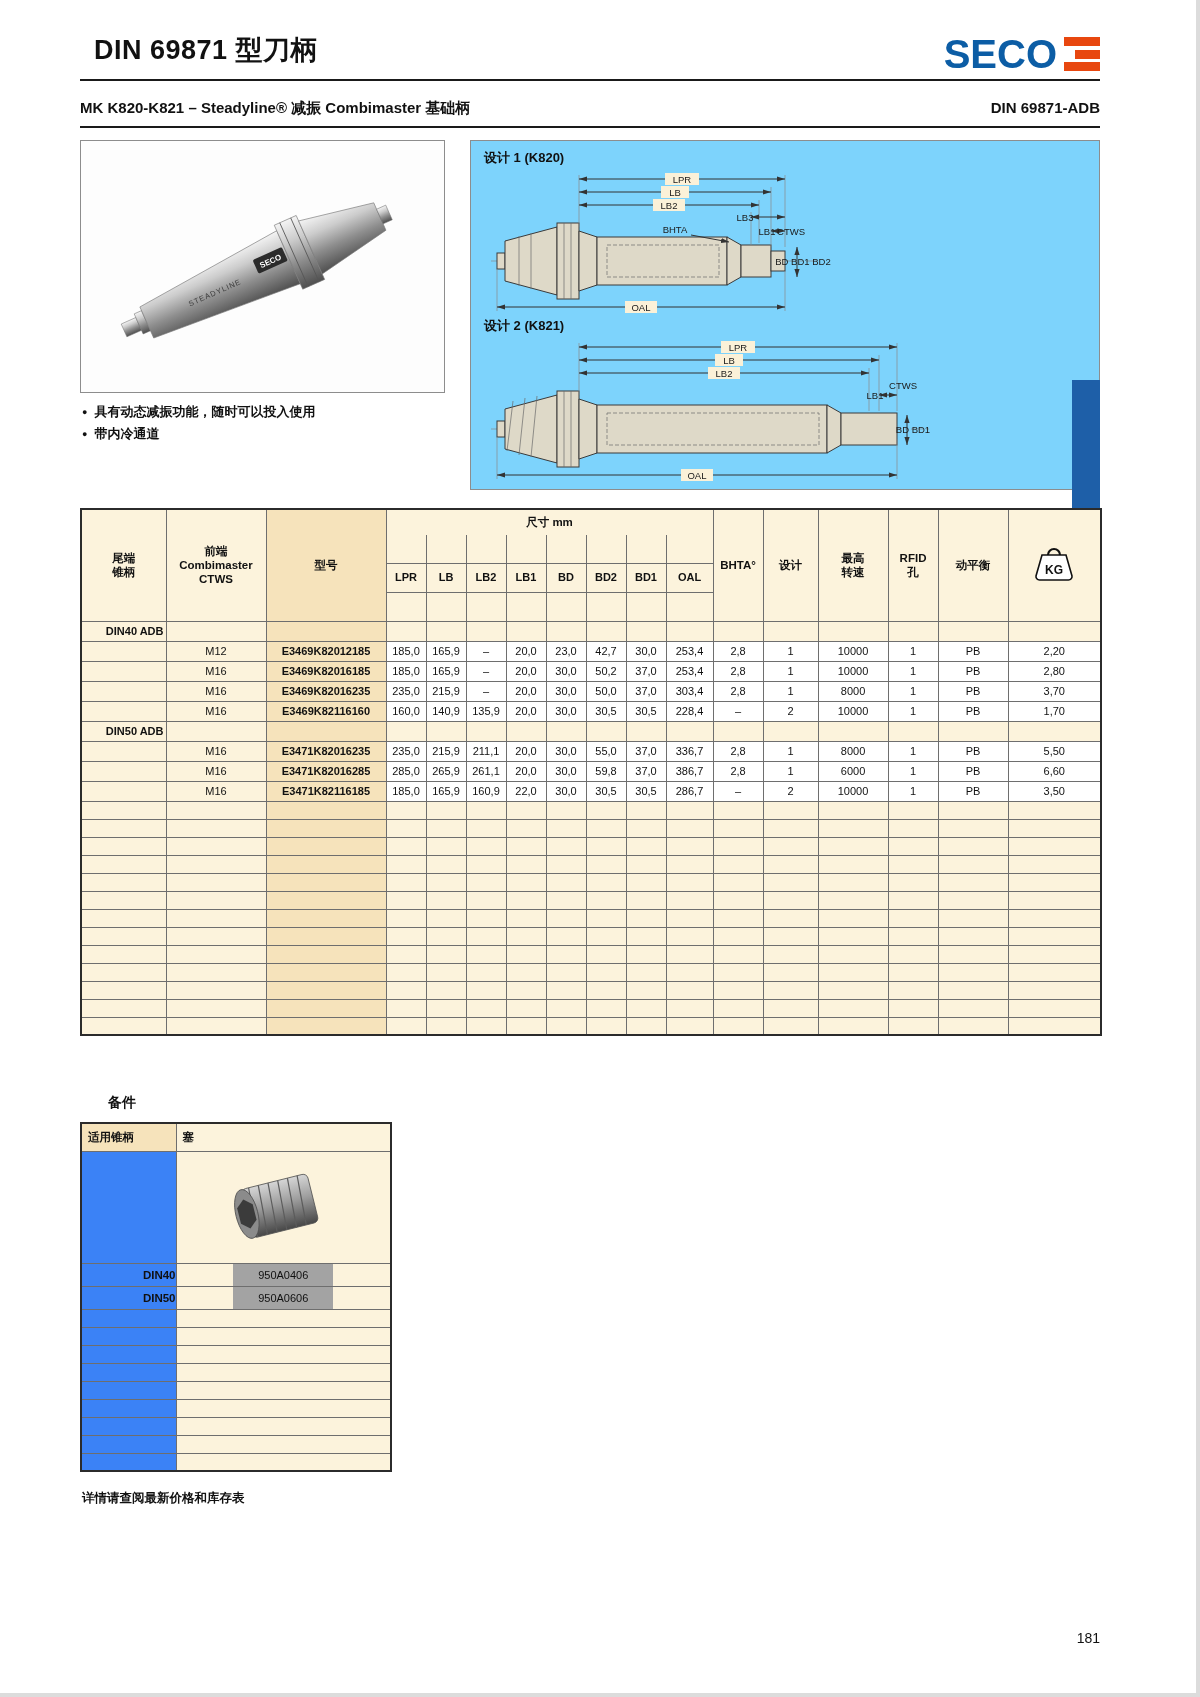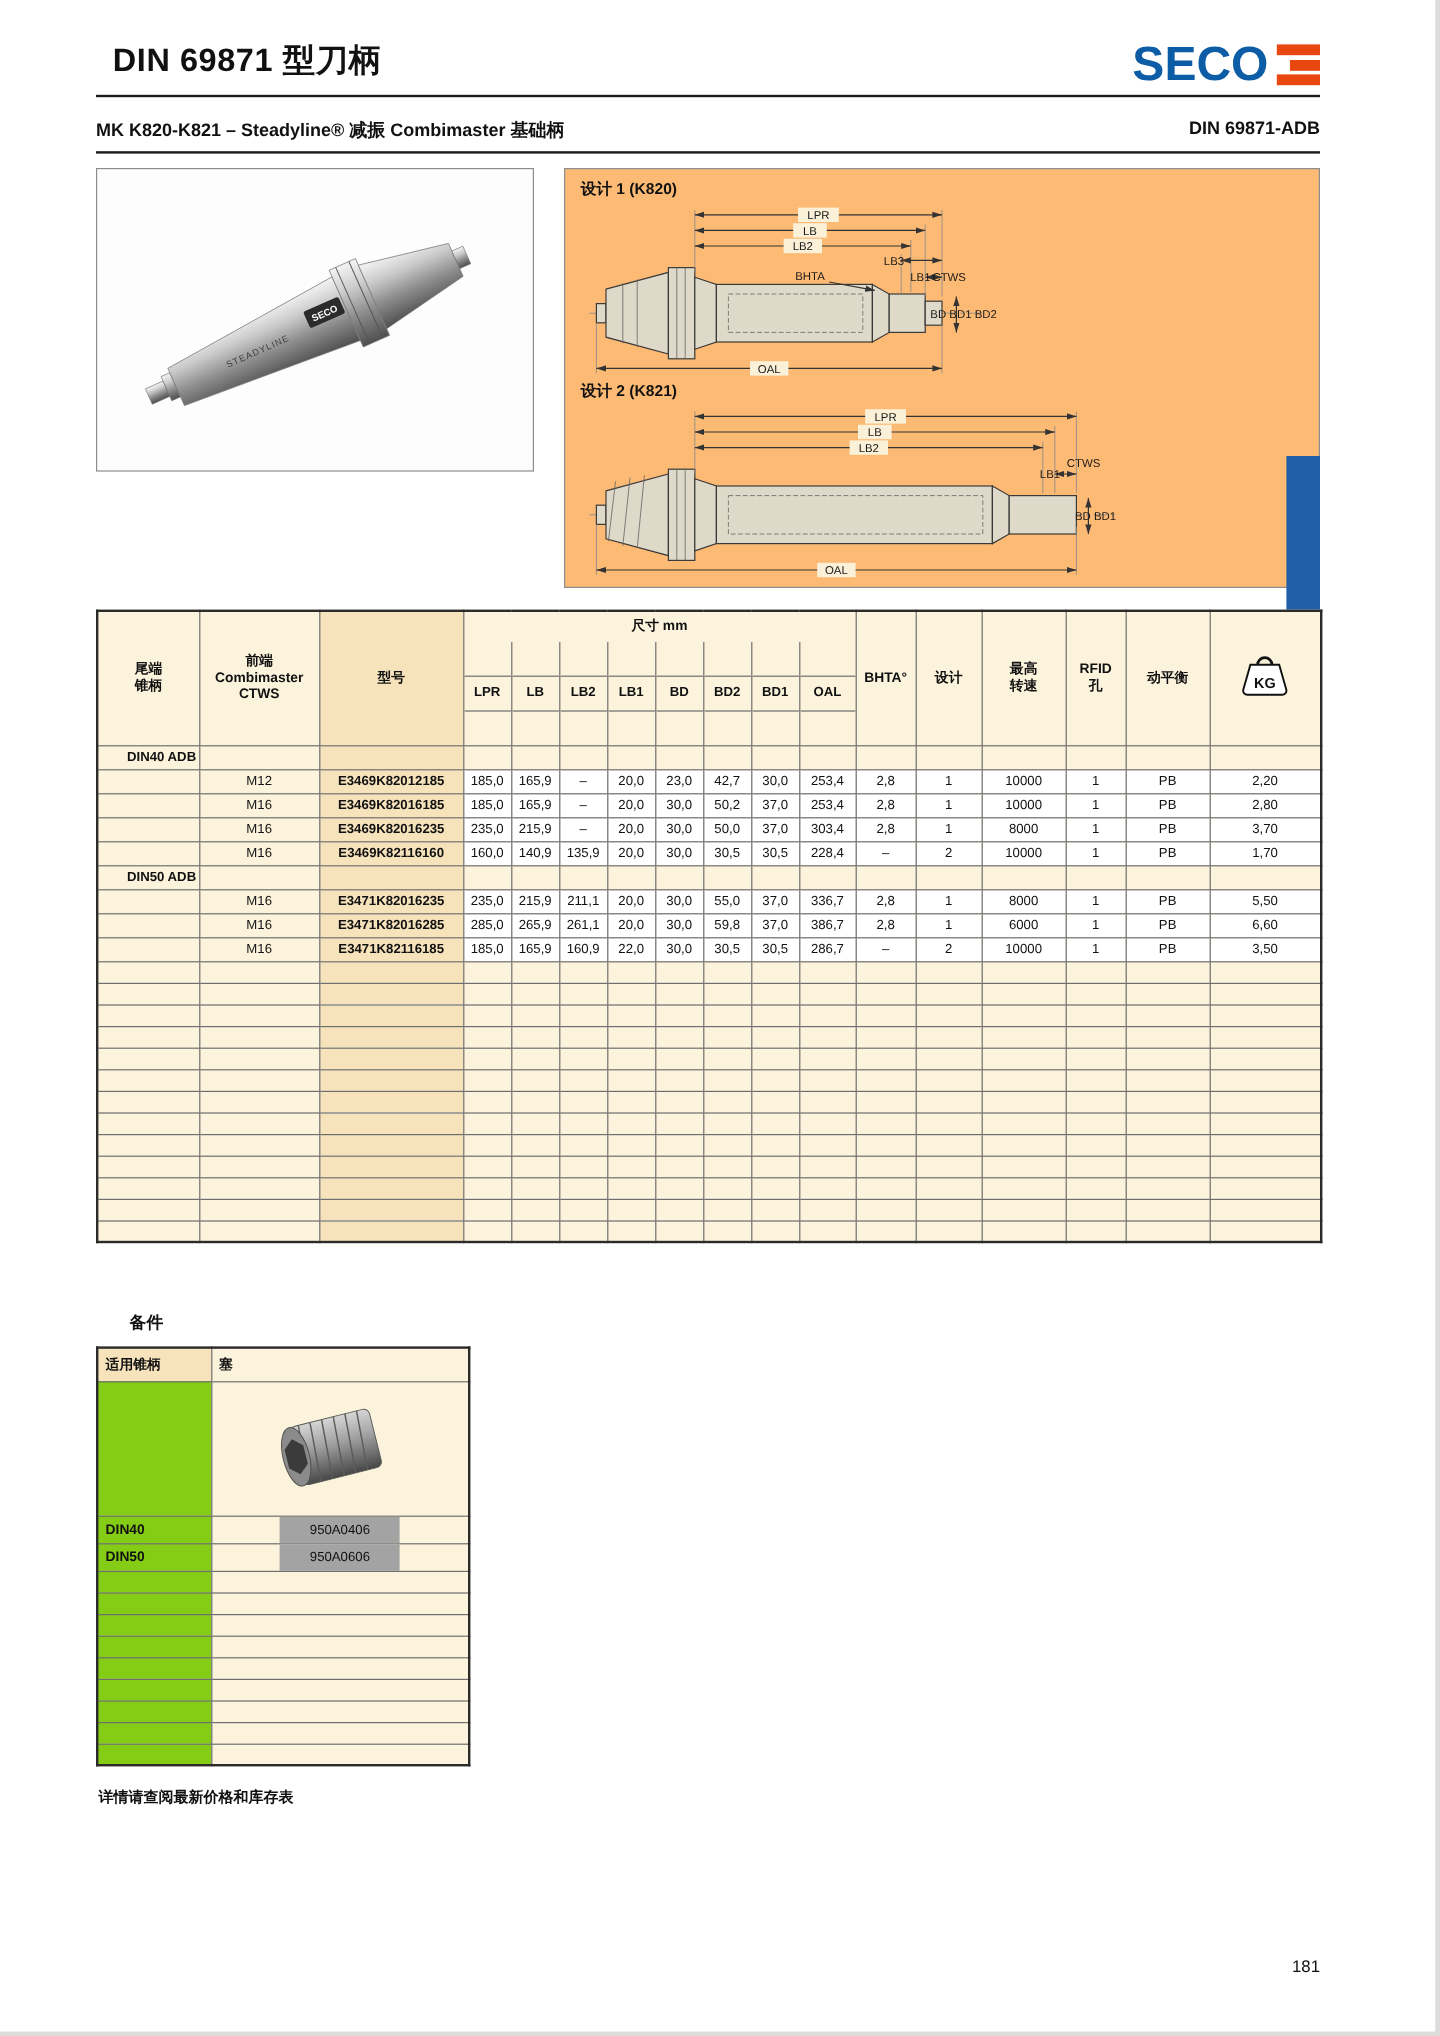--- a/index.html
+++ b/index.html
@@ -14,21 +14,21 @@
   .logo-mark { width:36px; height:34px; display:flex; flex-direction:column; justify-content:space-between; }
   .logo-mark .bar { height:9px; background:#E8470F; }
   .logo-mark .b2 { width:25px; align-self:flex-end; }
   .subtitle-row { position:absolute; left:80px; top:99px; width:1020px; display:flex; justify-content:space-between; font-size:15px; font-weight:bold;gap:12px; }
   .rule-sub { position:absolute; left:80px; top:126px; width:1020px; height:2px; background:#1a1a1a; }
 
   .photo-box { position:absolute; left:80px; top:140px; width:365px; height:253px; border:1px solid #8d8d8d; background:#fdfdfd; }
   .bullets { position:absolute; left:82px; top:401px; font-size:13px; font-weight:bold; line-height:22px; }
   .bullets .dot { font-size:9px; vertical-align:1px; margin-right:7px; }
 
-  .diagram-box { position:absolute; left:470px; top:140px; width:630px; height:350px; border:1px solid #8d8d8d; background:#fdba74; }
+  .diagram-box { position:absolute; left:470px; top:140px; width:630px; height:350px; border:1px solid #8d8d8d; background:#7dd3fc; }
   .diag-label { position:absolute; left:13px; font-size:13px; font-weight:bold; }
   .diag1-label { top:8px; } .diag2-label { top:176px; }
   .diag1 { position:absolute; left:8px; top:24px; }
   .diag2 { position:absolute; left:8px; top:192px; }
   .diag text { font-size:9.5px; fill:#1a1a1a; text-anchor:middle; font-family:"Liberation Sans","DejaVu Sans",sans-serif; }
   .profile { fill:#DED9C8; stroke:#3a3a3a; stroke-width:1; }
   .dimline { stroke:#333; stroke-width:1; }
   .ext { stroke:#8a8a8a; stroke-width:0.7; }
   .detail { stroke:#6a6a6a; stroke-width:0.7; fill:none; }
   .lblbg { fill:#FBF1D8; }
@@ -57,21 +57,21 @@
 
   .spares-title { position:absolute; left:82px; top:1094px; font-size:14px; font-weight:bold;margin-left:26px; }
   .spares-table-wrap { position:absolute; left:80px; top:1122px; }
   .spares-table { width:310px; background:#FCF3DC; border:2px solid #2b2b2b; }
   .spares-table th, .spares-table td { border:1px solid #6e6e6e; vertical-align:middle; font-size:11.5px; }
   .sp-hrow th { height:28px; font-weight:bold; text-align:left; padding-left:6px; }
   .sp-h-taper { background:#F6E3BB; }
   .sp-image-row td { height:112px; }
   .sp-data-row td { height:20px; }
   .sp-empty-row td { height:18px; }
-  .sp-taper { background:#84cc16; font-weight:bold; text-align:left; padding-left:6px; }
+  .sp-taper { background:#3b82f6; font-weight:bold; text-align:right; padding-left:6px; }
   .sp-plug { text-align:center; }
   .plug-box { display:inline-block; min-width:100px; background:#a3a3a3; padding:5px 8px; font-size:11px; }
 
   .footnote { position:absolute; left:82px; top:1490px; font-size:12.5px; font-weight:bold; }
   .page-num { position:absolute; left:1010px; top:1630px; width:90px; text-align:right; font-size:14px; }
 </style>
 </head>
 <body>
 
 <div class="page">
@@ -112,20 +112,24 @@
         <rect x="310" y="120" width="10" height="16" fill="url(#met)" stroke="#6f6f6f" stroke-width="0.5"></rect>
         <line x1="216" y1="93" x2="216" y2="163" stroke="#555" stroke-width="0.8"></line>
         <line x1="228" y1="93" x2="228" y2="163" stroke="#555" stroke-width="0.8"></line>
         <rect x="176" y="116" width="32" height="15" rx="2" fill="#2b2b2b"></rect>
         <text x="192" y="127" text-anchor="middle" font-size="8" font-weight="bold" fill="#ffffff">SECO</text>
         <text x="100" y="133" text-anchor="start" font-size="7.5" fill="#3c3c3c" letter-spacing="1">STEADYLINE</text>
       </g>
     </svg>
   </div>
 
+  <div class="bullets">
+    <div><span class="dot">●</span><span>具有动态减振功能，随时可以投入使用</span></div>
+    <div><span class="dot">●</span><span>带内冷通道</span></div>
+  </div>
 
   <div class="diagram-box">
     <div class="diag-label diag1-label">设计 1 (K820)</div>
 
     <svg class="diag diag1" width="612" height="152" viewBox="0 0 612 152">
       <defs>
         <marker id="arw" markerWidth="9" markerHeight="7" refX="8" refY="3" orient="auto-start-reverse">
           <path d="M0,0.4 L8,3 L0,5.6 z" fill="#333"></path>
         </marker>
       </defs>

